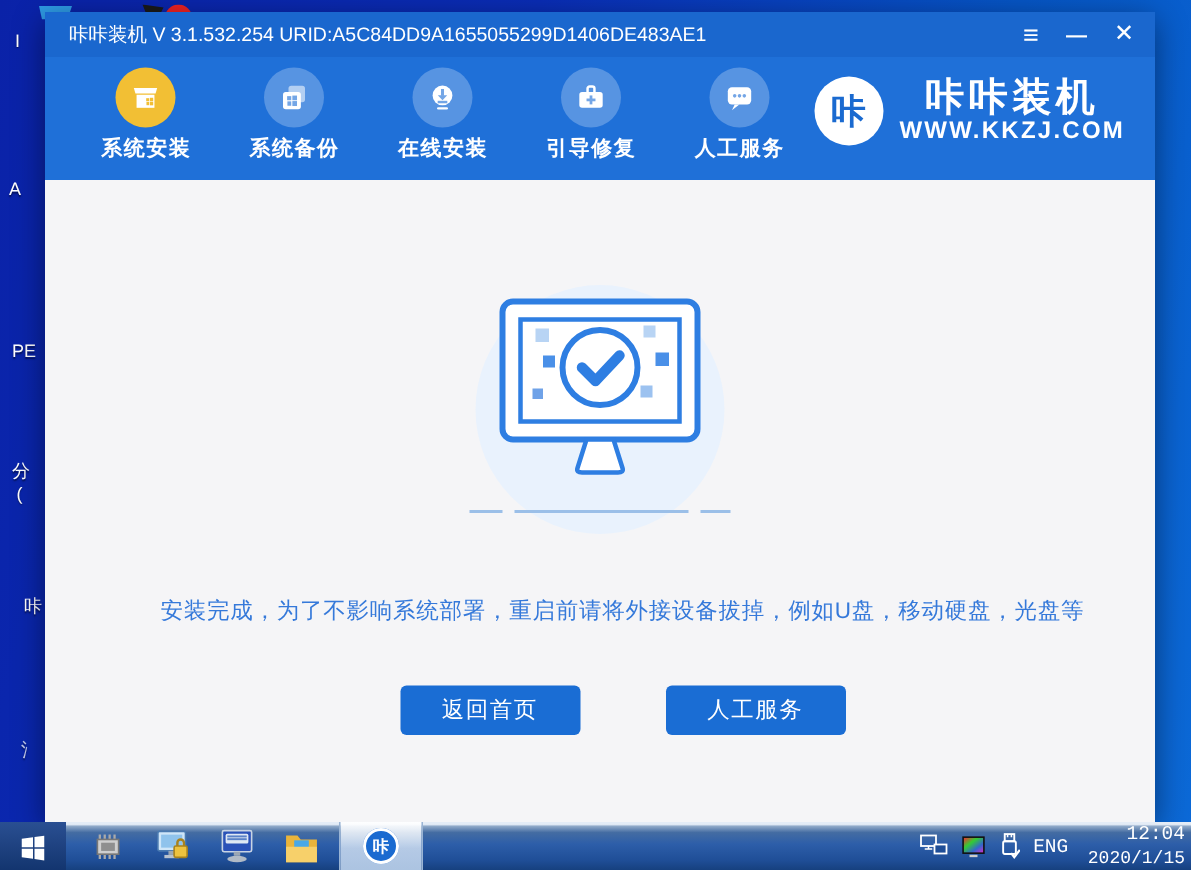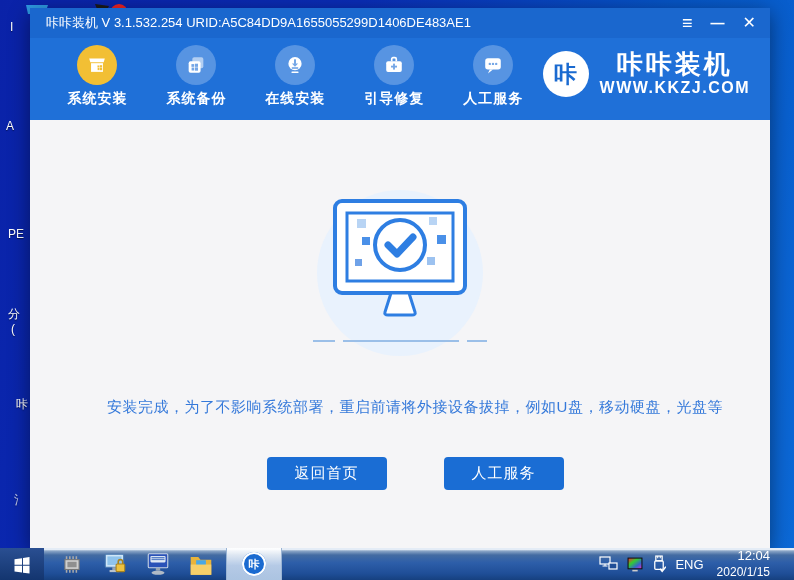--- a/index.html
+++ b/index.html
@@ -52,21 +52,21 @@
     background:linear-gradient(180deg,#2a4f92 0%,#13356f 100%);cursor:pointer;}
   .task-icon{width:30px;height:32px;display:flex;align-items:center;justify-content:center;
     margin-left:13px;cursor:pointer;}
   .kaka-btn{width:54px;height:32px;margin-left:10px;cursor:pointer;
     background:linear-gradient(180deg,rgba(255,255,255,.95) 0%,rgba(216,230,246,.8) 55%,rgba(188,210,236,.9) 100%);
     border-left:1px solid #9ab4d4;border-right:1px solid #9ab4d4;
     display:flex;align-items:center;justify-content:center;}
   .kaka-circle{width:24px;height:24px;border-radius:50%;background:#1a6ad0;color:#fff;
     font-size:11px;font-weight:bold;display:flex;align-items:center;justify-content:center;
     box-shadow:inset 0 0 0 2px #fff;}
-  .tray{margin-left:auto;display:flex;align-items:center;gap:9px;padding-right:24px;color:#fff;}
+  .tray{margin-left:auto;display:flex;align-items:center;gap:9px;padding-right:4px;color:#fff;font-family:Liberation Mono, monospace;}
   .tray-icon{display:flex;align-items:center;cursor:pointer;}
   .lang{font-size:13px;cursor:pointer;}
   .clock{text-align:right;font-size:12px;line-height:1.3;cursor:pointer;padding-left:4px;}
   .clock .time{font-size:13px;}
 </style>
 </head>
 <body>
 
 <div class="desk-icon" style="left:24px;top:0;">
   <svg width="26" height="9" viewBox="0 0 26 9">

